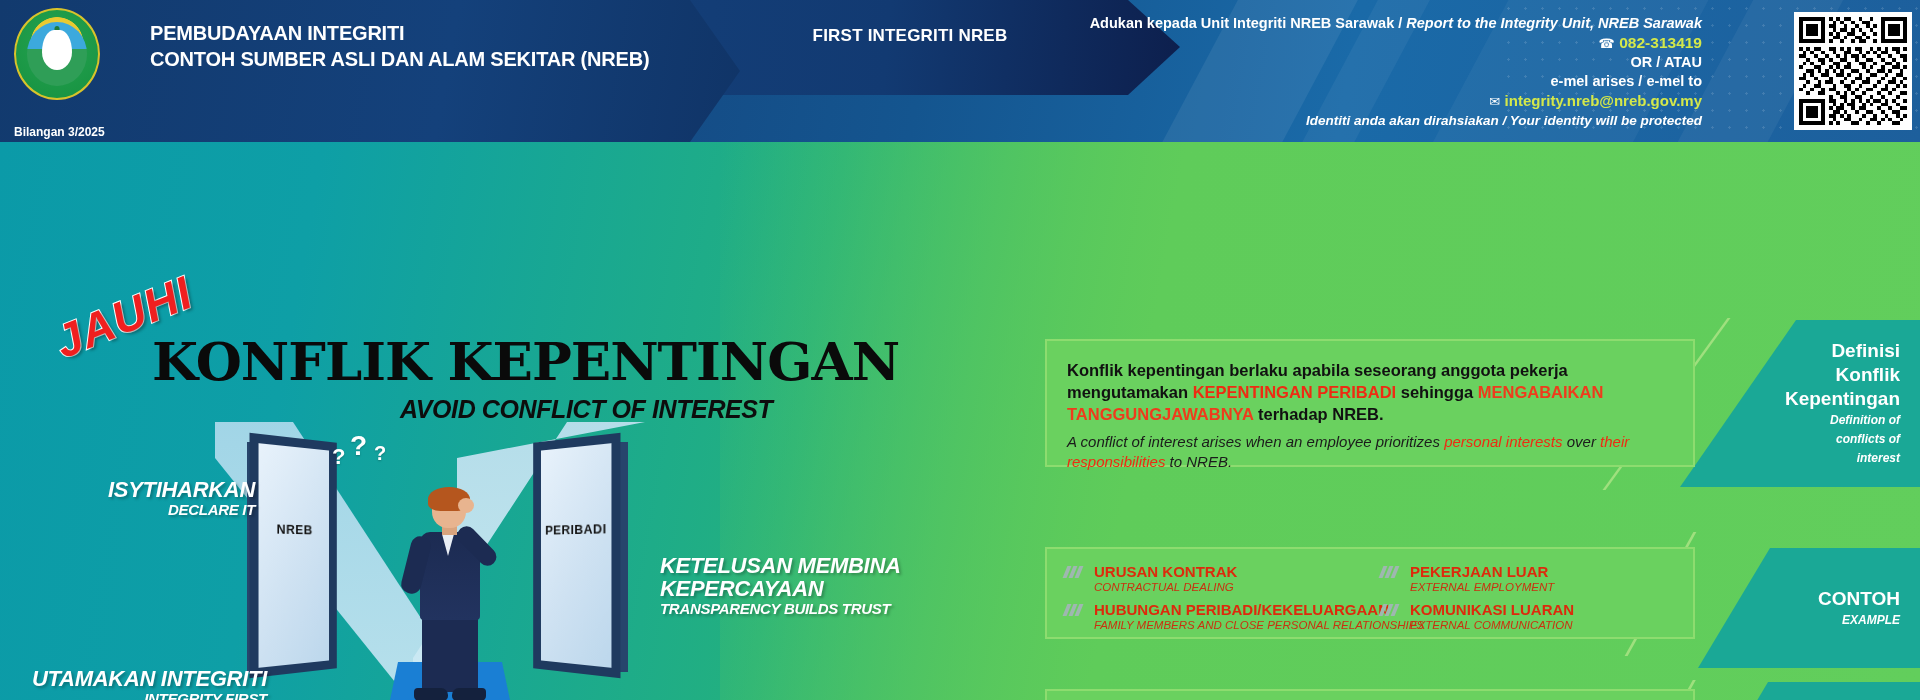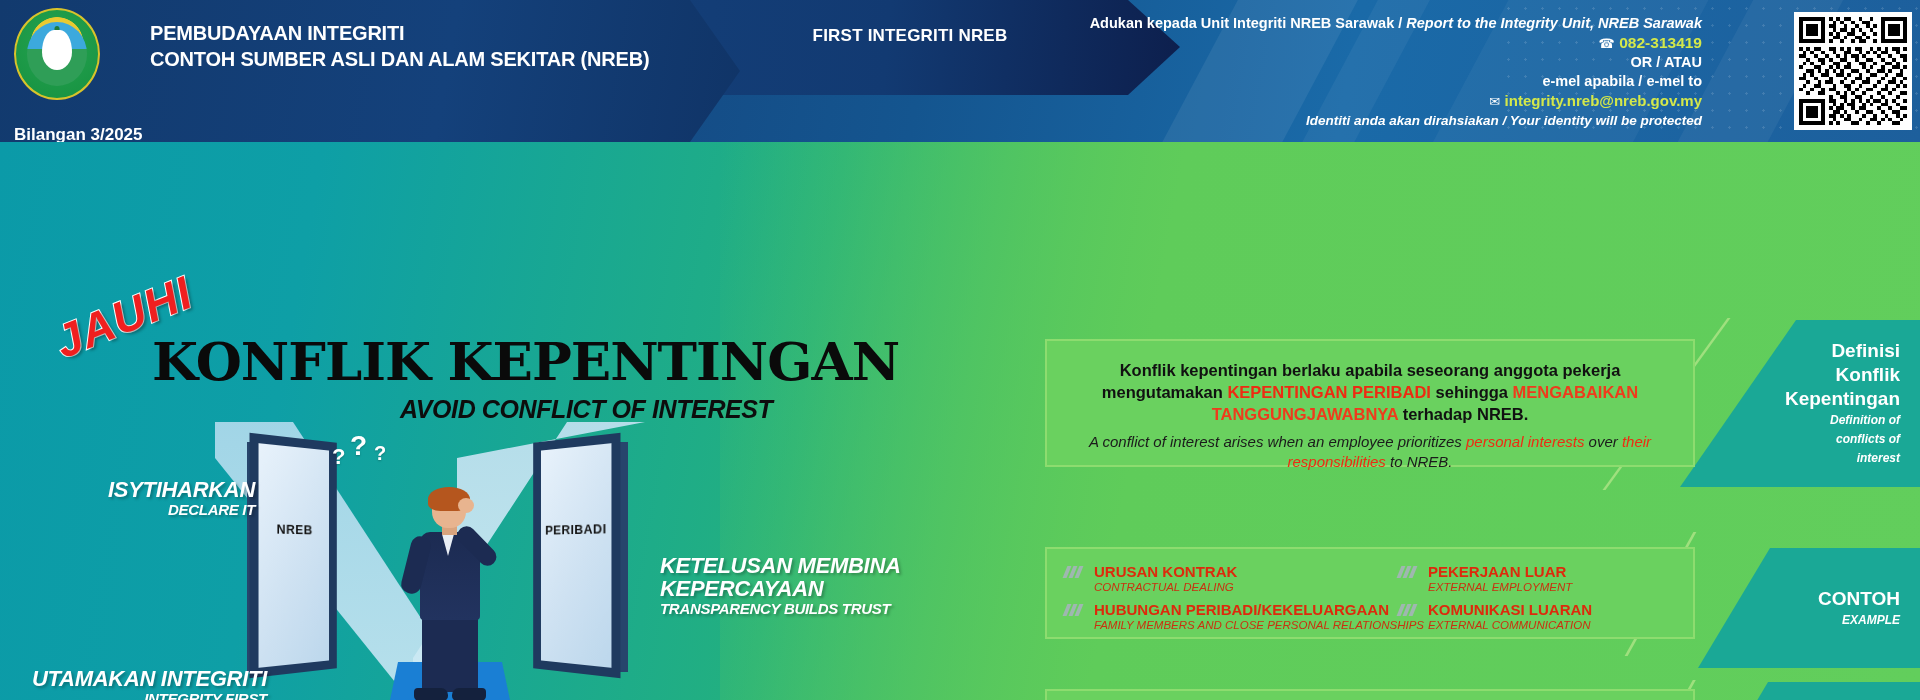--- a/index.html
+++ b/index.html
@@ -65,21 +65,21 @@
 
   .hdr-title {
     position: absolute; left: 150px; top: 20px; color: #fff;
     font-weight: bold; letter-spacing: -0.2px;
   }
   .hdr-title .l1 { font-size: 20px; line-height: 26px; }
   .hdr-title .l2 { font-size: 20px; line-height: 26px; }
 
   .hdr-bilangan {
     position: absolute; left: 14px; top: 125px; color: #ffffff;
-    font-size: 17px; font-weight: bold;
+    font-size: 12px; font-weight: bold;
   }
 
   .hdr-unit {
     position: absolute; left: 760px; top: 26px; width: 300px;
     text-align: center; color: #fff; font-size: 17px; font-weight: bold;
     letter-spacing: 0.2px;
   }
 
   .hdr-contact {
     position: absolute; right: 218px; top: 14px; width: 640px;
@@ -208,28 +208,28 @@
   .card {
     position: absolute;
     background: #6ad15f;
     border: 2px solid #8ddc6f;
     z-index: 4;
   }
   .card-1 { left: 1045px; top: 197px; width: 650px; height: 128px; }
   .card-2 { left: 1045px; top: 405px; width: 650px; height: 92px; }
   .card-3 { left: 1045px; top: 547px; width: 650px; height: 95px; }
 
-  .card-inner { padding: 18px 20px 0 20px; text-align: center; }
+  .card-inner { padding: 18px 20px 0 20px; }
 
   .bm  { font-size: 16.5px; font-weight: bold; color: #111; line-height: 22px; }
   .en  { font-size: 15px; font-style: italic; color: #1b1b1b; line-height: 20px; margin-top: 7px; }
   .hl  { color: #ee2b12; }
   .hl2 { color: #ef3b1c; }
 
-  .ex-grid { display: flex; padding: 14px 18px 0 18px; gap: 34px; justify-content: flex-end; }
+  .ex-grid { display: flex; padding: 14px 18px 0 18px; gap: 16px; justify-content: flex-end; }
   .ex-col { width: 300px; }
   .ex-row { display: flex; align-items: flex-start; gap: 8px; margin-bottom: 7px; }
   .stripes { flex: 0 0 auto; width: 21px; height: 13px; margin-top: 3px; position: relative; }
   .stripes i {
     position: absolute; top: 0; width: 4px; height: 12px; background: #9fb7b0;
     transform: skewX(-22deg);
   }
   .stripes i:nth-child(1){ left: 0; }
   .stripes i:nth-child(2){ left: 6px; }
   .stripes i:nth-child(3){ left: 12px; }
@@ -295,21 +295,21 @@
       <div class="ln">
         <span>Adukan kepada Unit Integriti NREB Sarawak</span>
         <span>/</span>
         <span class="ital">Report to the Integrity Unit, NREB Sarawak</span>
       </div>
       <div>
         <span class="mini-icon">☎</span>
         <span class="phone">082-313419</span>
       </div>
       <div class="ln">OR / ATAU</div>
-      <div class="ln">e-mel apabila / e-mel to</div>
+      <div class="ln">e-mel arises / e-mel to</div>
       <div>
         <span class="mini-icon">✉</span>
         <span class="email">integrity.nreb@nreb.gov.my</span>
       </div>
       <div class="protect">Identiti anda akan dirahsiakan / Your identity will be protected</div>
     </div>
 
     <div class="qr">
       <svg width="108" height="108" viewBox="0 0 29 29" shape-rendering="crispEdges">
         <rect width="29" height="29" fill="#fff"></rect>

